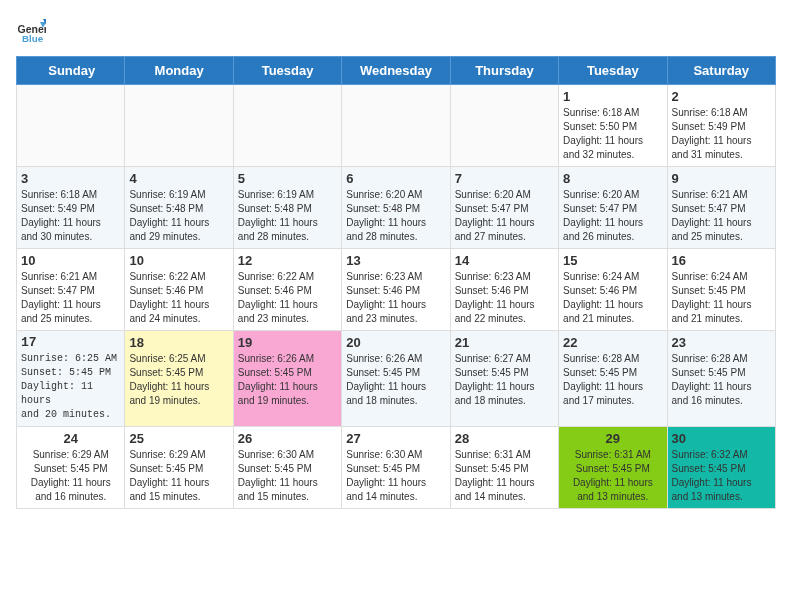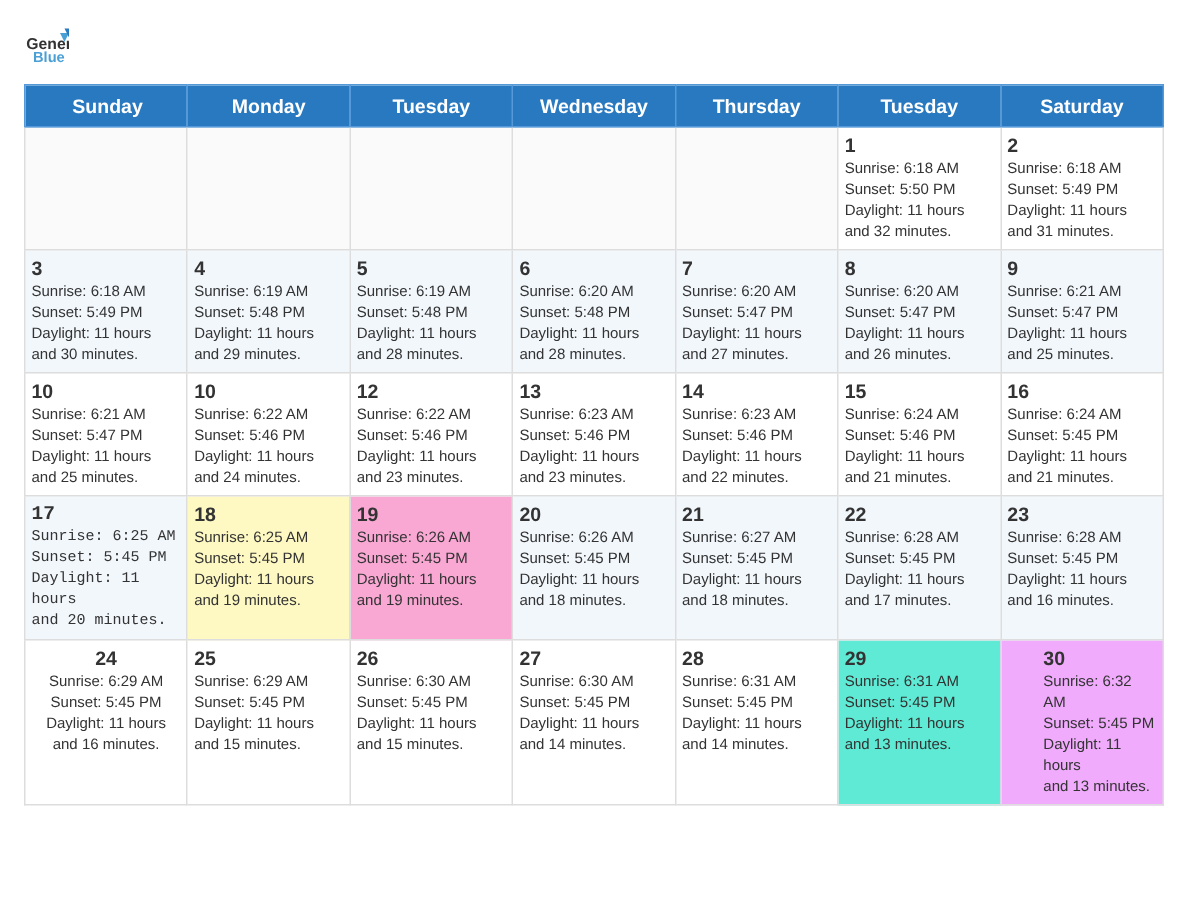--- a/index.html
+++ b/index.html
@@ -315,28 +315,28 @@
 Daylight: 11 hours
 and 14 minutes.</div>
         </td>
         <td style="background-color: rgb(255, 255, 255);">
           <span class="day-num">28</span>
           <div class="day-info" style="white-space: pre-line;">Sunrise: 6:31 AM
 Sunset: 5:45 PM
 Daylight: 11 hours
 and 14 minutes.</div>
         </td>
-        <td style="background-color: #5eead4;">
+        <td style="background-color: #84cc16; text-align: center;">
           <span class="day-num">29</span>
           <div class="day-info" style="white-space: pre-line;">Sunrise: 6:31 AM
 Sunset: 5:45 PM
 Daylight: 11 hours
 and 13 minutes.</div>
         </td>
-        <td style="background-color: #f0abfc; padding-left: 28px;">
+        <td style="background-color: #14b8a6;">
           <span class="day-num">30</span>
           <div class="day-info" style="white-space: pre-line;">Sunrise: 6:32 AM
 Sunset: 5:45 PM
 Daylight: 11 hours
 and 13 minutes.</div>
         </td>
       </tr>
     </tbody>
 </table>
 

